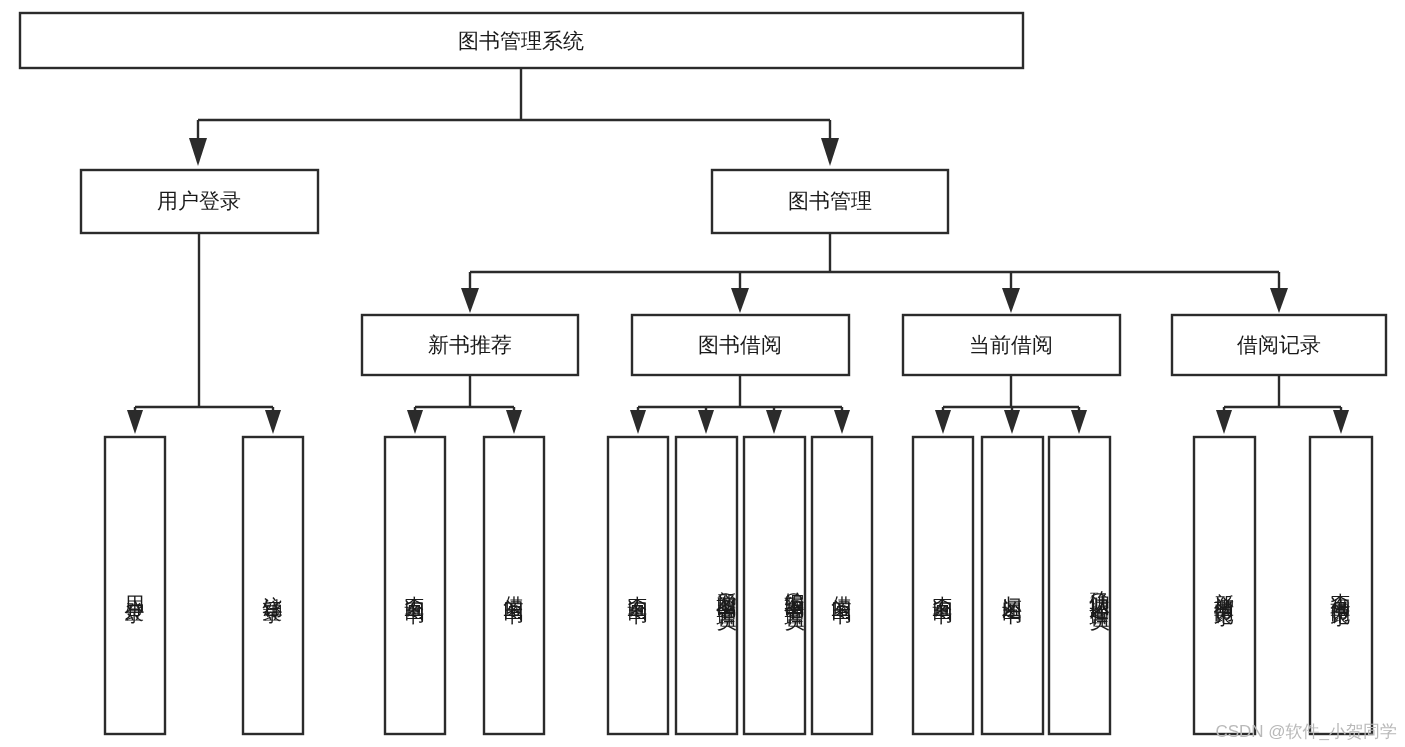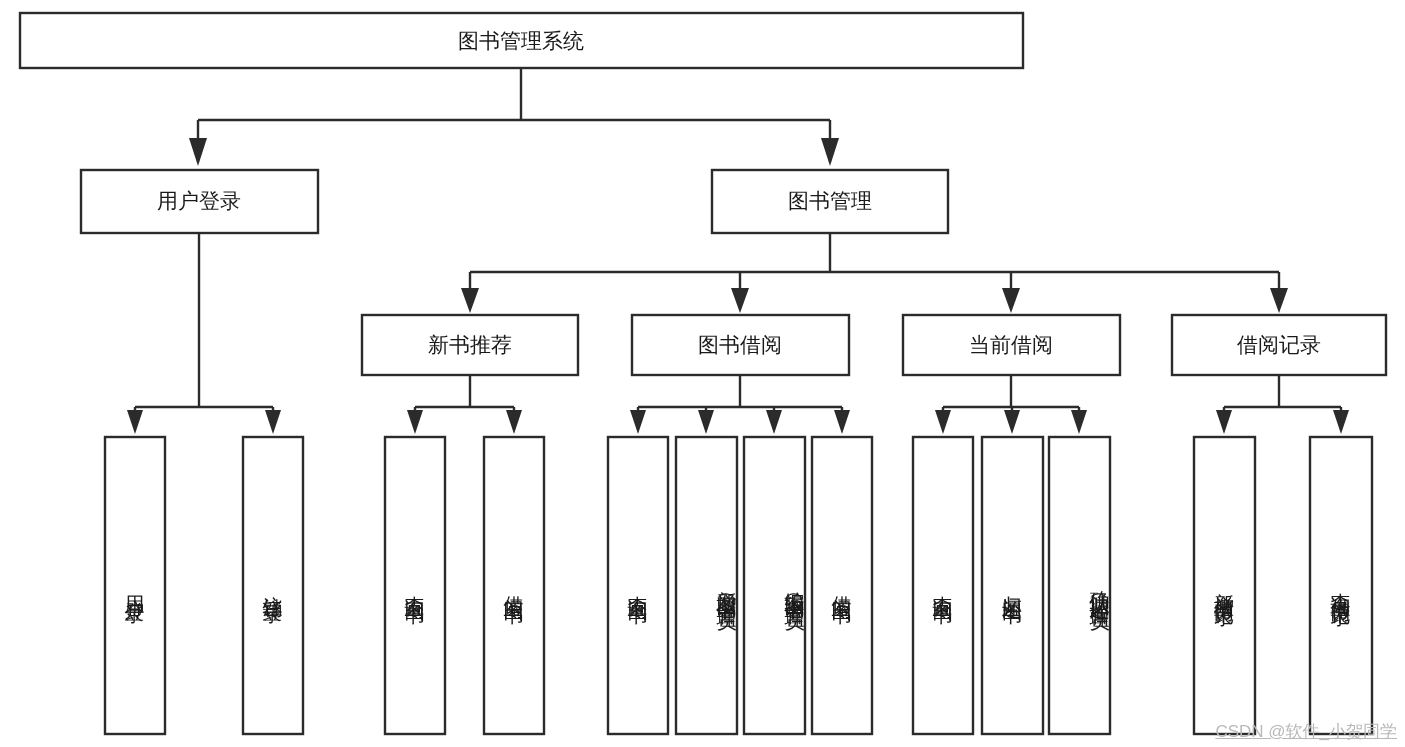--- a/index.html
+++ b/index.html
@@ -69,21 +69,20 @@
   }
   .watermark {
     position: absolute;
     right: 8px;
     bottom: 4px;
     font-family: "Liberation Sans", "DejaVu Sans", sans-serif;
     font-size: 17px;
     color: #b9b9b9;
     white-space: nowrap;
     user-select: none;
-    text-decoration: underline;
   }
 </style>
 </head>
 <body>
 
 <div id="diagram-root">
 
   <svg id="tree-svg" viewBox="0 0 1405 747">
 
     <rect class="node-box" x="20" y="13" width="1003" height="55"></rect>

